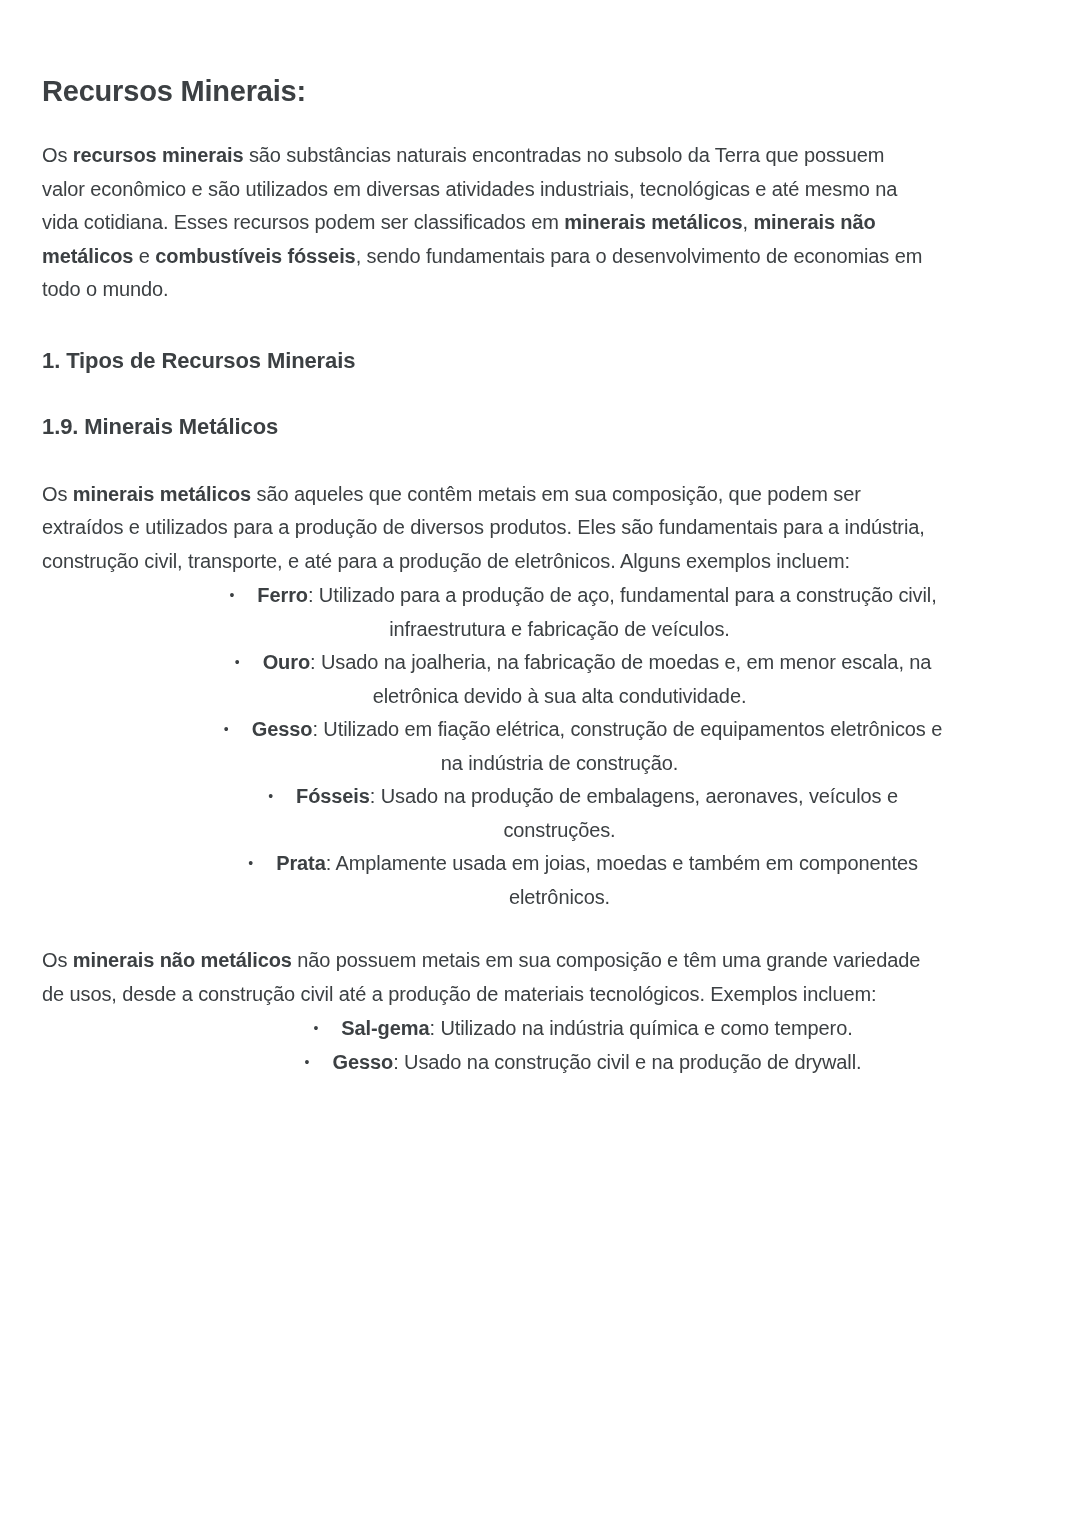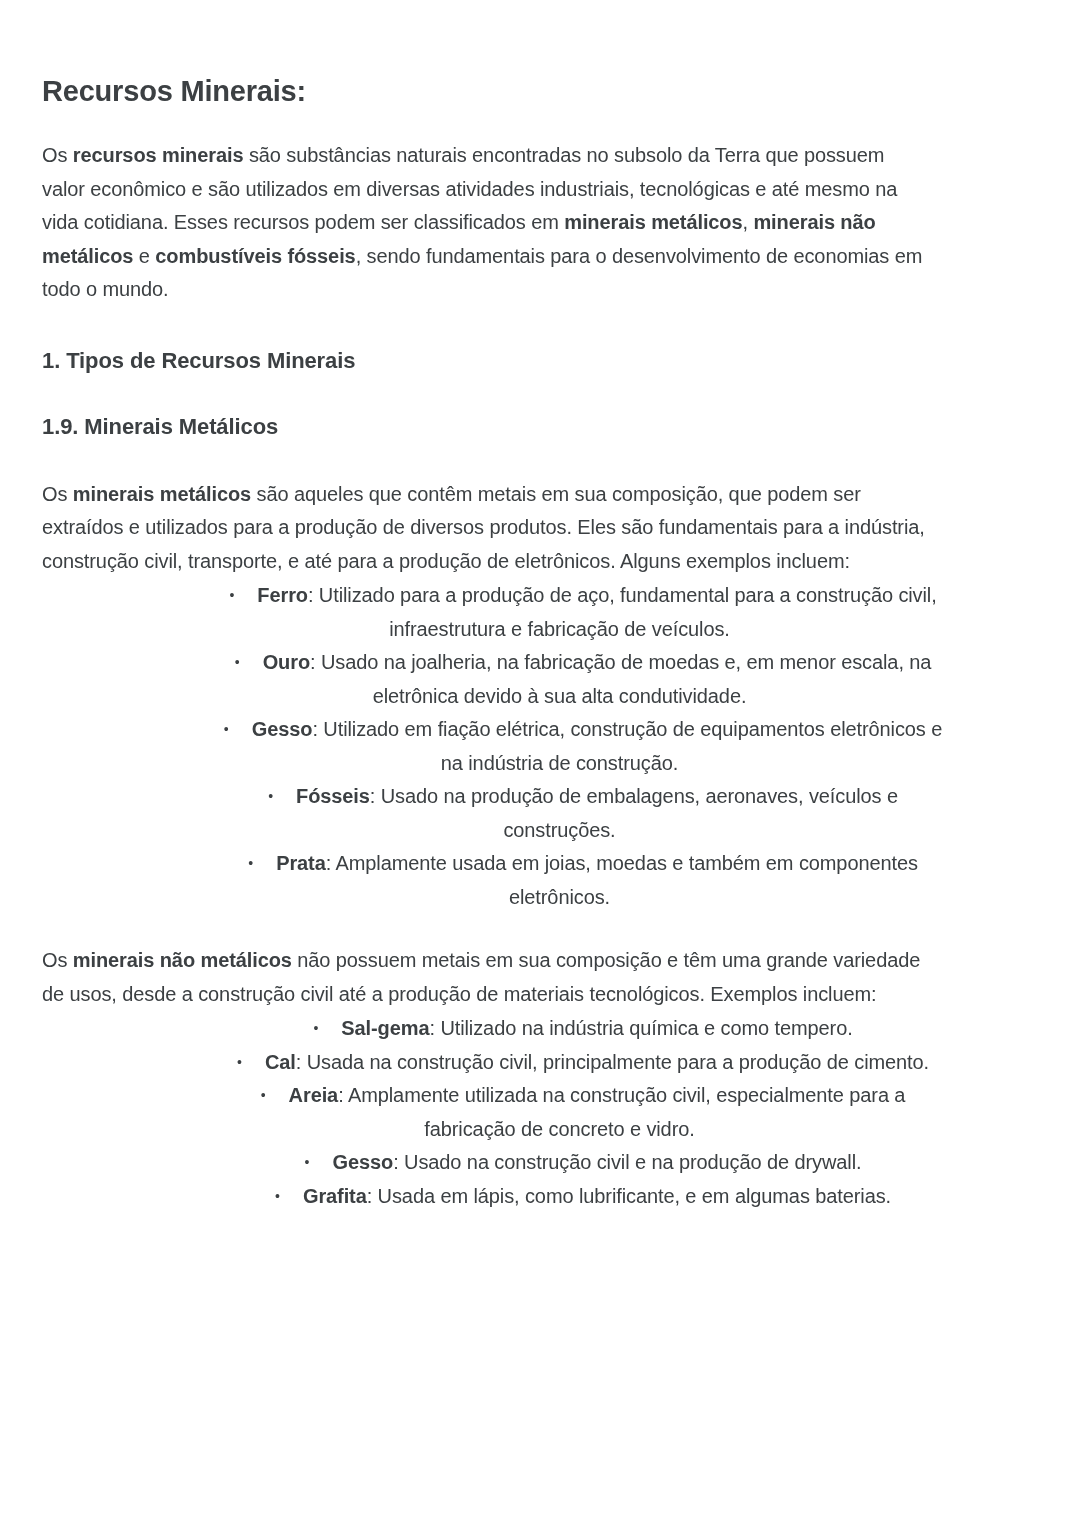--- a/index.html
+++ b/index.html
@@ -84,20 +84,17 @@
     <div class="li"><span class="bullet">•</span><span><b>Gesso</b>: Utilizado em fiação elétrica, construção de equipamentos eletrônicos e na indústria de construção.</span></div>
     <div class="li"><span class="bullet">•</span><span><b>Fósseis</b>: Usado na produção de embalagens, aeronaves, veículos e construções.</span></div>
     <div class="li"><span class="bullet">•</span><span><b>Prata</b>: Amplamente usada em joias, moedas e também em componentes eletrônicos.</span></div>
   </div>
 
 
   <p class="para tight">Os <b>minerais não metálicos</b> não possuem metais em sua composição e têm uma grande variedade de usos, desde a construção civil até a produção de materiais tecnológicos. Exemplos incluem:</p>
 
   <div class="list">
     <div class="li"><span class="bullet">•</span><span><b>Sal-gema</b>: Utilizado na indústria química e como tempero.</span></div>
-    <div class="li"><span class="bullet">•</span><span><b>Cal</b>: Usada na construção civil, principalmente para a produção de cimento.</span></div>
-    <div class="li"><span class="bullet">•</span><span><b>Areia</b>: Amplamente utilizada na construção civil, especialmente para a fabricação de concreto e vidro.</span></div>
     <div class="li"><span class="bullet">•</span><span><b>Gesso</b>: Usado na construção civil e na produção de drywall.</span></div>
-    <div class="li"><span class="bullet">•</span><span><b>Grafita</b>: Usada em lápis, como lubrificante, e em algumas baterias.</span></div>
   </div>
 
 
 </div>
 
 </body></html>

